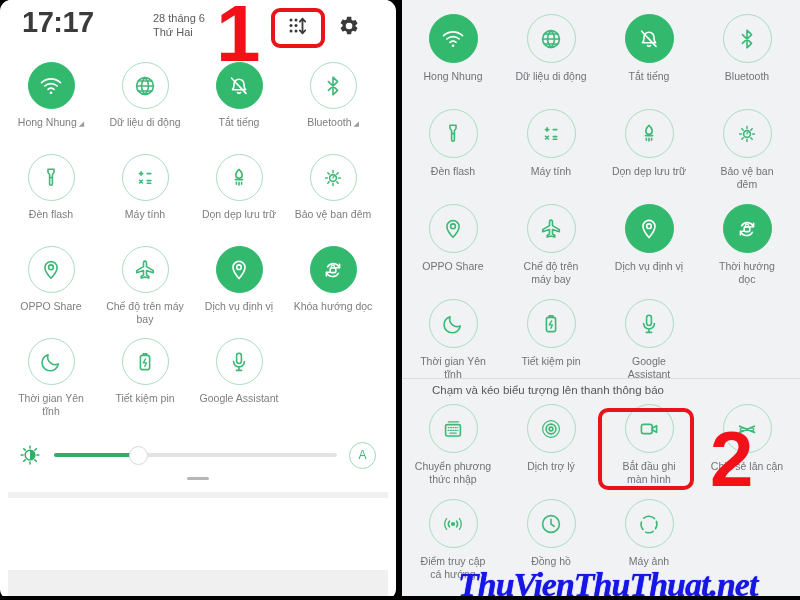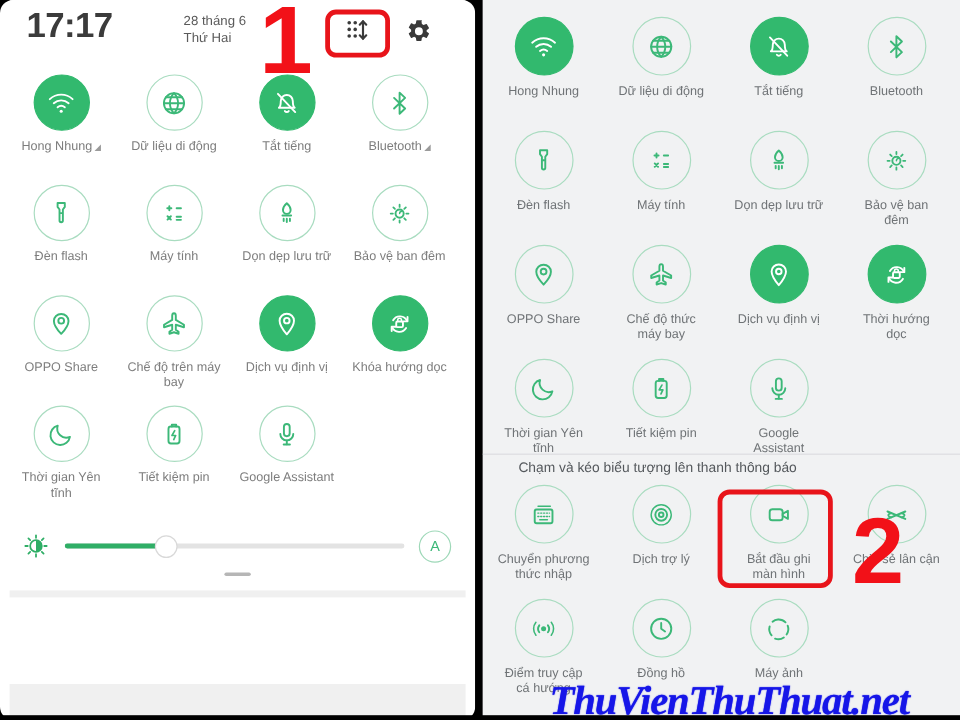--- a/index.html
+++ b/index.html
@@ -435,21 +435,21 @@
           </svg>
         </div>
         <div class="tlabel">OPPO Share</div>
       </div>
       <div class="tile">
         <div class="bubble off">
           <svg stroke="#3cb878" fill="none" width="24" height="24" viewBox="0 0 24 24" stroke-width="1.6" stroke-linecap="round" stroke-linejoin="round">
             <path d="M12 3.1c.9 0 1.5.9 1.5 2.1v3.4l6.8 4v2.1l-6.8-2.1v4.2l2.3 1.7v1.6L12 18.9l-3.8 1.2v-1.6l2.3-1.7v-4.2L3.7 14.7v-2.1l6.8-4V5.2c0-1.2.6-2.1 1.5-2.1z"></path>
           </svg>
         </div>
-        <div class="tlabel">Chế độ thức
+        <div class="tlabel">Chế độ trên
 máy bay</div>
       </div>
       <div class="tile">
         <div class="bubble on">
           <svg stroke="#ffffff" fill="none" width="24" height="24" viewBox="0 0 24 24" stroke-width="1.6" stroke-linecap="round" stroke-linejoin="round">
             <path d="M12 3.4c-3.3 0-6 2.6-6 5.8 0 4.3 6 11.4 6 11.4s6-7.1 6-11.4c0-3.2-2.7-5.8-6-5.8z"></path>
             <circle cx="12" cy="9.2" r="2.3"></circle>
           </svg>
         </div>
         <div class="tlabel">Dịch vụ định vị</div>

